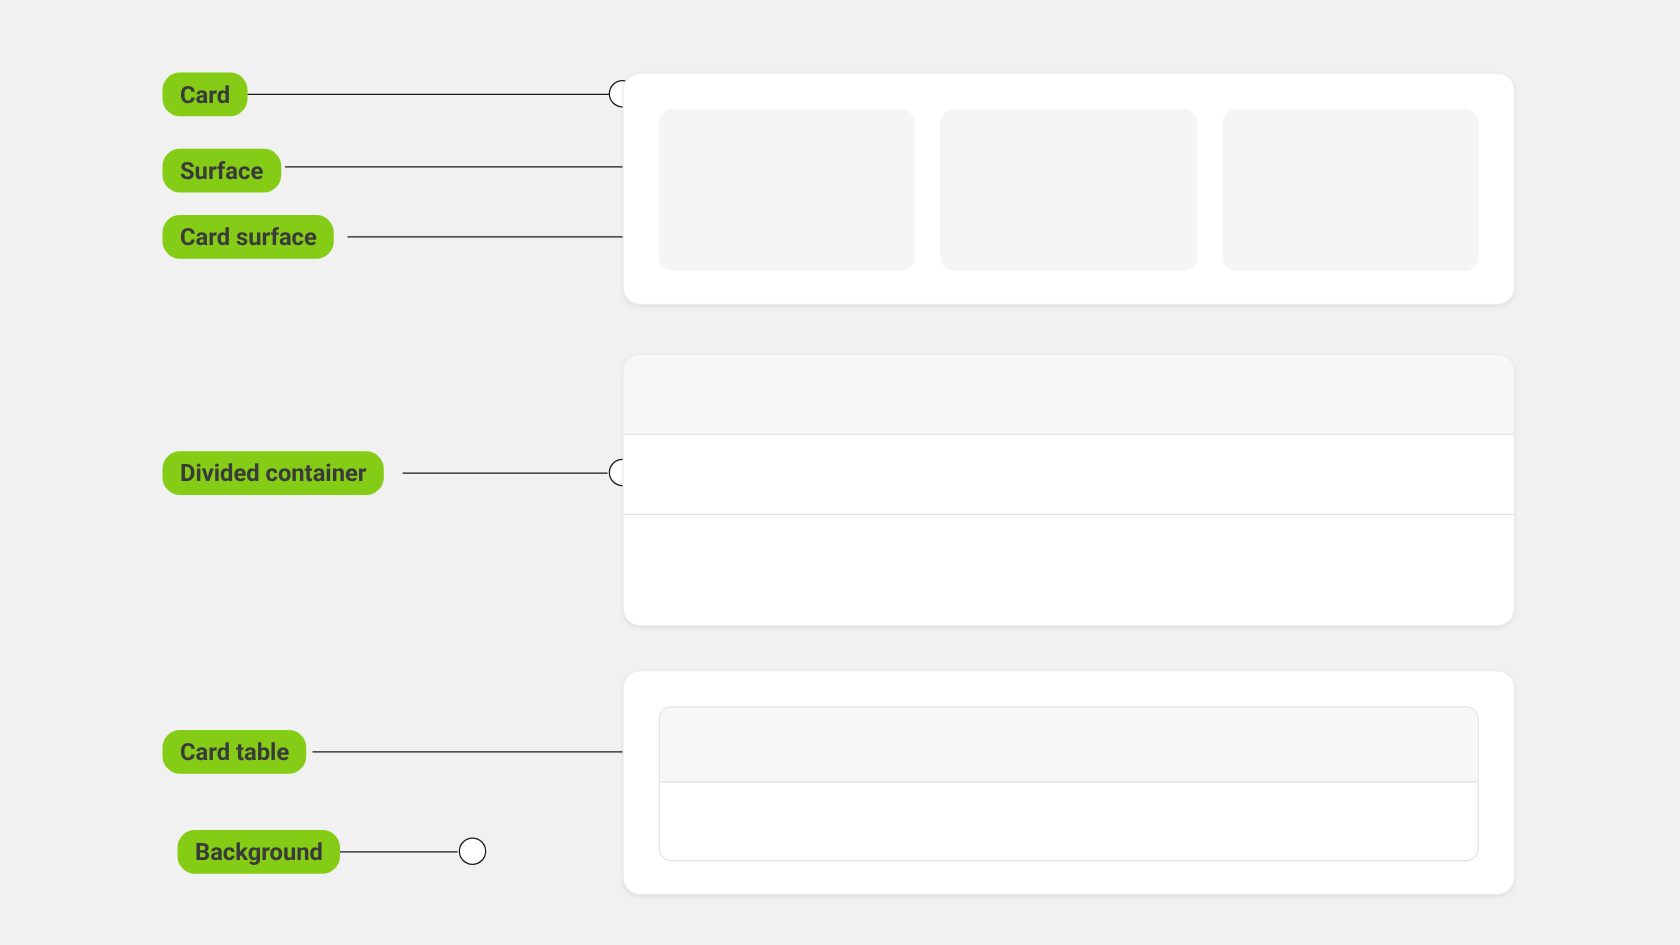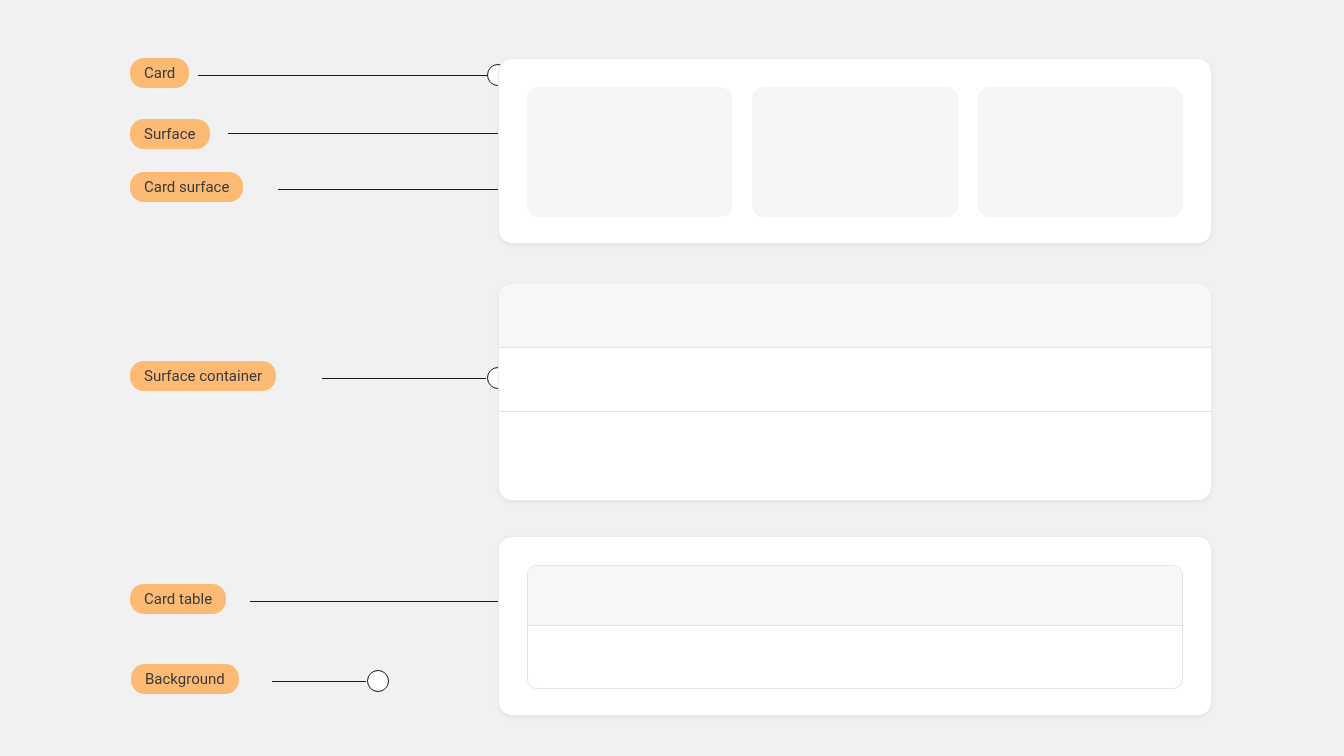--- a/index.html
+++ b/index.html
@@ -8,24 +8,24 @@
     background: #f1f1f1;
     font-family: -apple-system, BlinkMacSystemFont, "Segoe UI", Roboto, sans-serif;
     position: relative;
     border-radius: 16px;
     overflow: hidden;
   }
 
   
   .label {
     position: absolute;
-    background: #fdba74;
+    background: #84cc16;
     color: #3a3a3a;
-    font-size: 15px;
-    font-weight: 400;
+    font-size: 19px;
+    font-weight: 700;
     padding: 6px 14px;
     border-radius: 14px;
     white-space: nowrap;
   }
 
   
   .connector {
     position: absolute;
     height: 0;
     border-top: 1.5px solid #1a1a1a;
@@ -76,23 +76,23 @@
   }
   .it-row { height: 60px; }
   .it-header { background: #f7f7f7; border-bottom: 1px solid #e2e2e2; }
 </style>
 </head>
 <body>
 
 <div class="label" style="left:130px; top:58px;">Card</div>
 <div class="label" style="left:130px; top:119px;">Surface</div>
 <div class="label" style="left:130px; top:172px;">Card surface</div>
-<div class="label" style="left:130px; top:361px;">Surface container</div>
+<div class="label" style="left:130px; top:361px;">Divided container</div>
 <div class="label" style="left:130px; top:584px;">Card table</div>
-<div class="label" style="left:131px; top:664px;">Background</div>
+<div class="label" style="left:142px; top:664px;">Background</div>
 
 <div class="connector" style="left:198px; top:75px; width:290px;"></div>
 <div class="marker" style="left:498px; top:75px;"></div>
 
 <div class="connector" style="left:228px; top:133px; width:278px;"></div>
 <div class="marker" style="left:516px; top:133px;"></div>
 
 <div class="connector" style="left:278px; top:189px; width:262px;"></div>
 <div class="marker" style="left:552px; top:189px;"></div>
 

